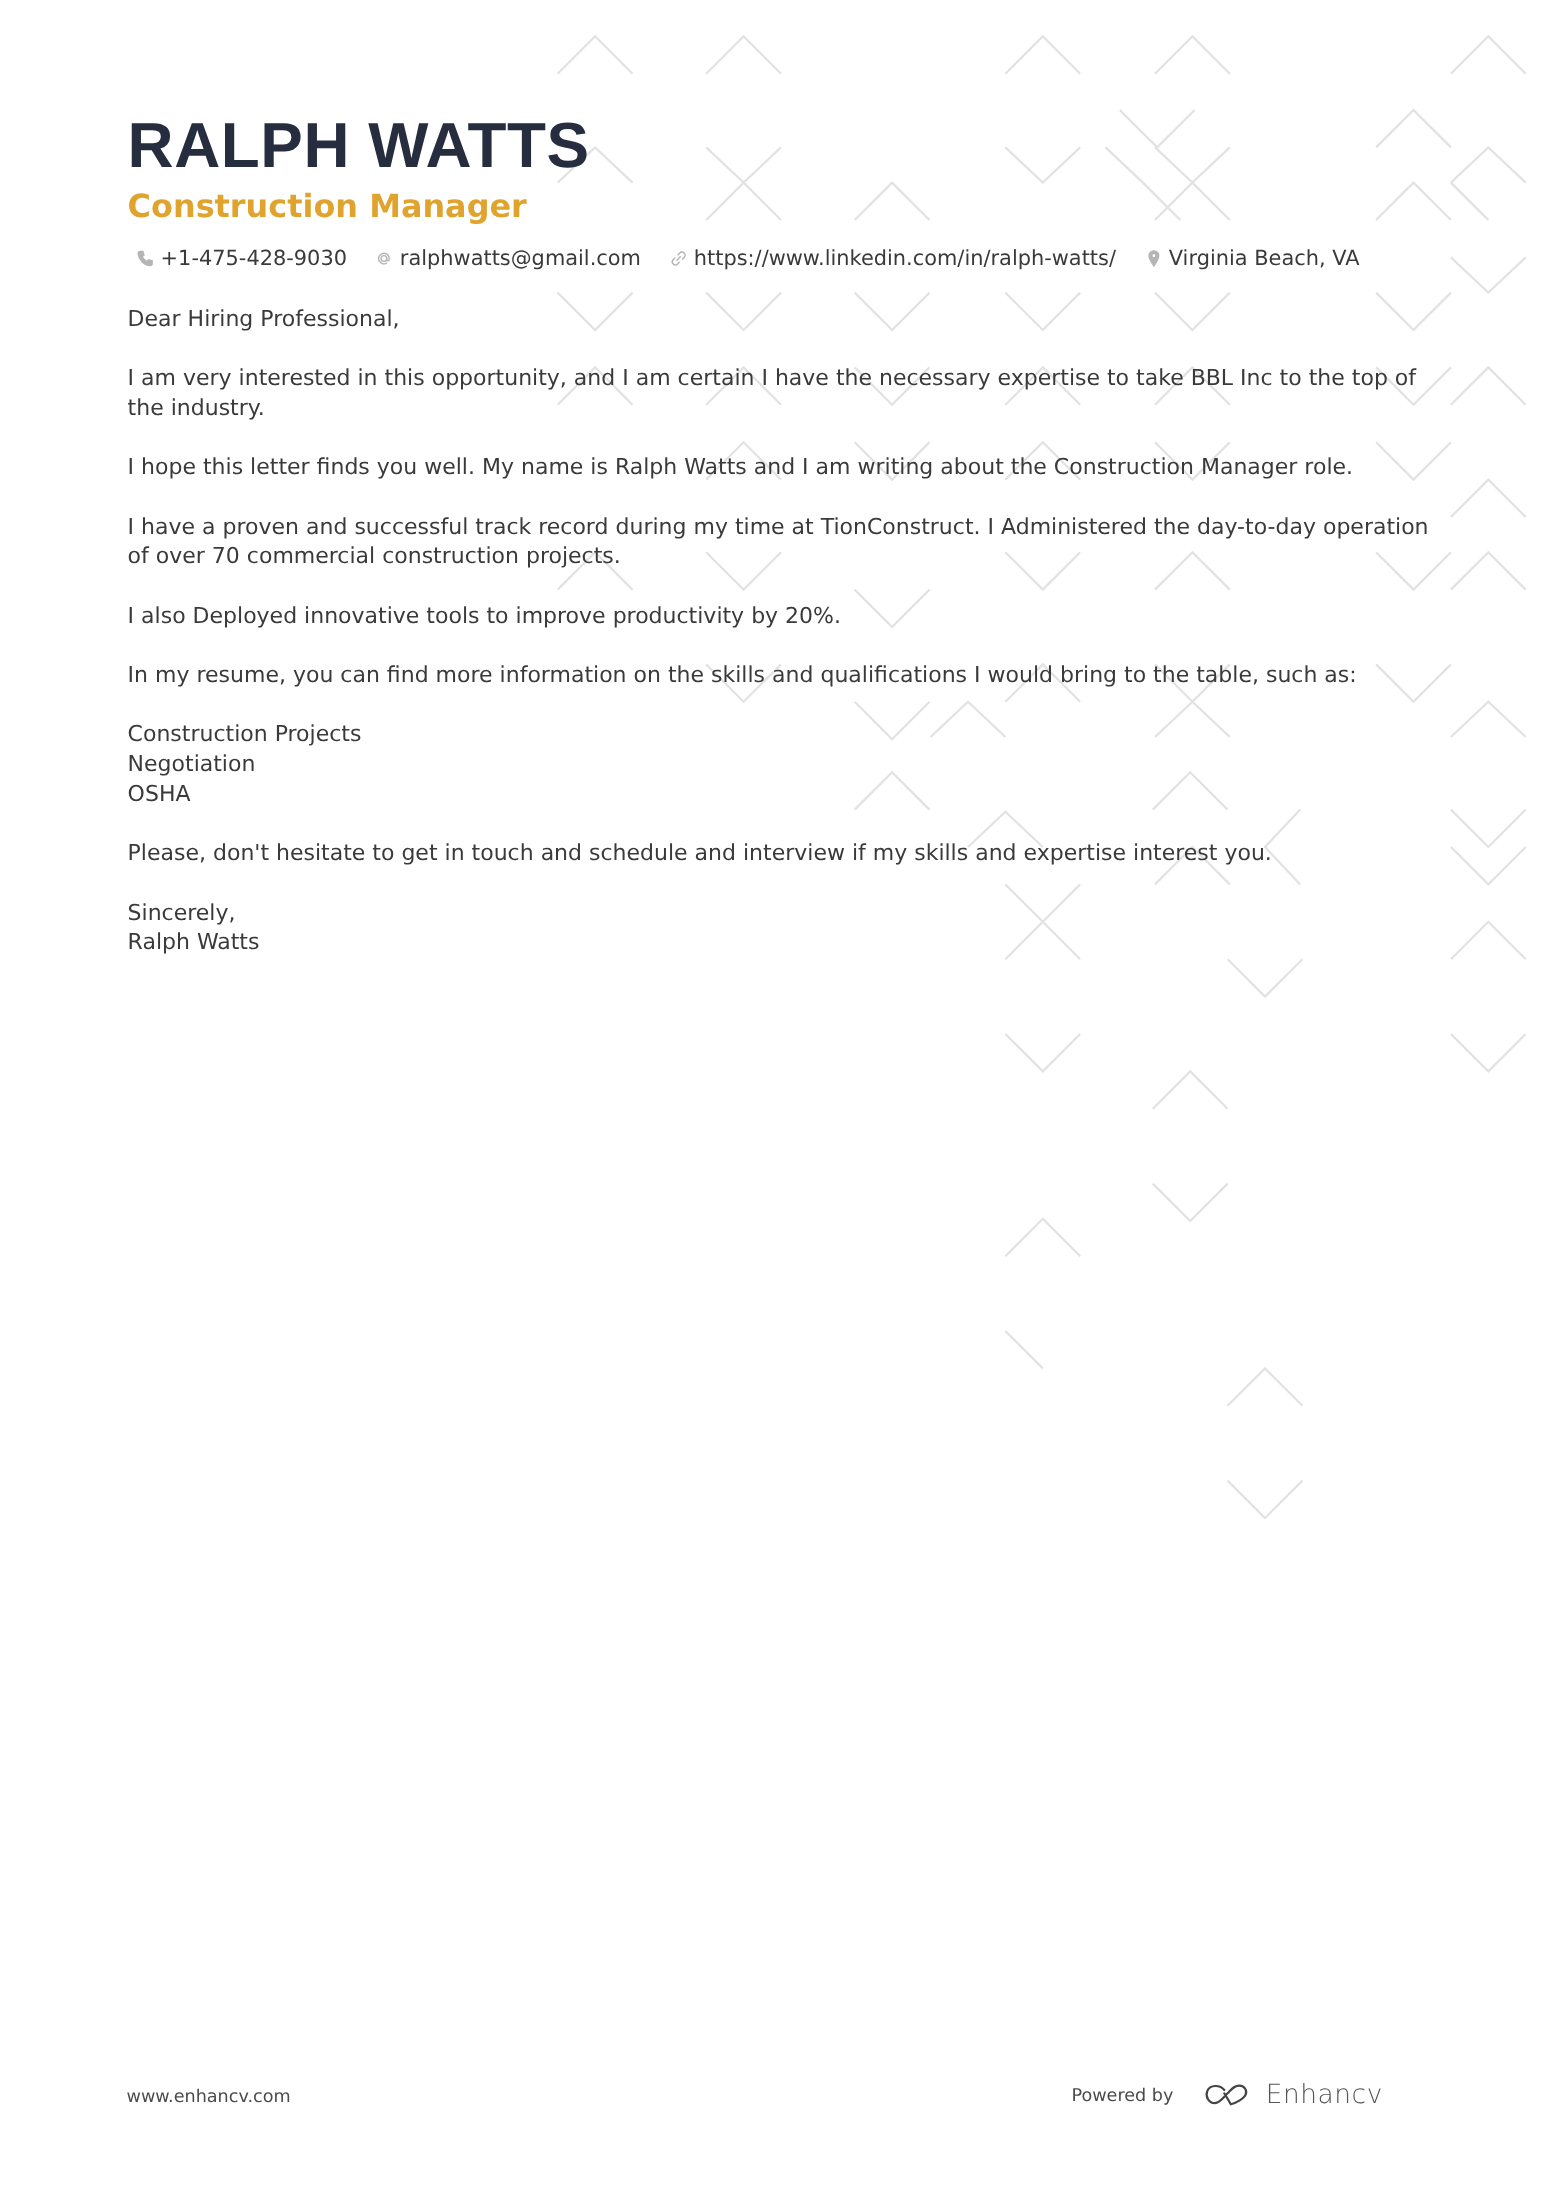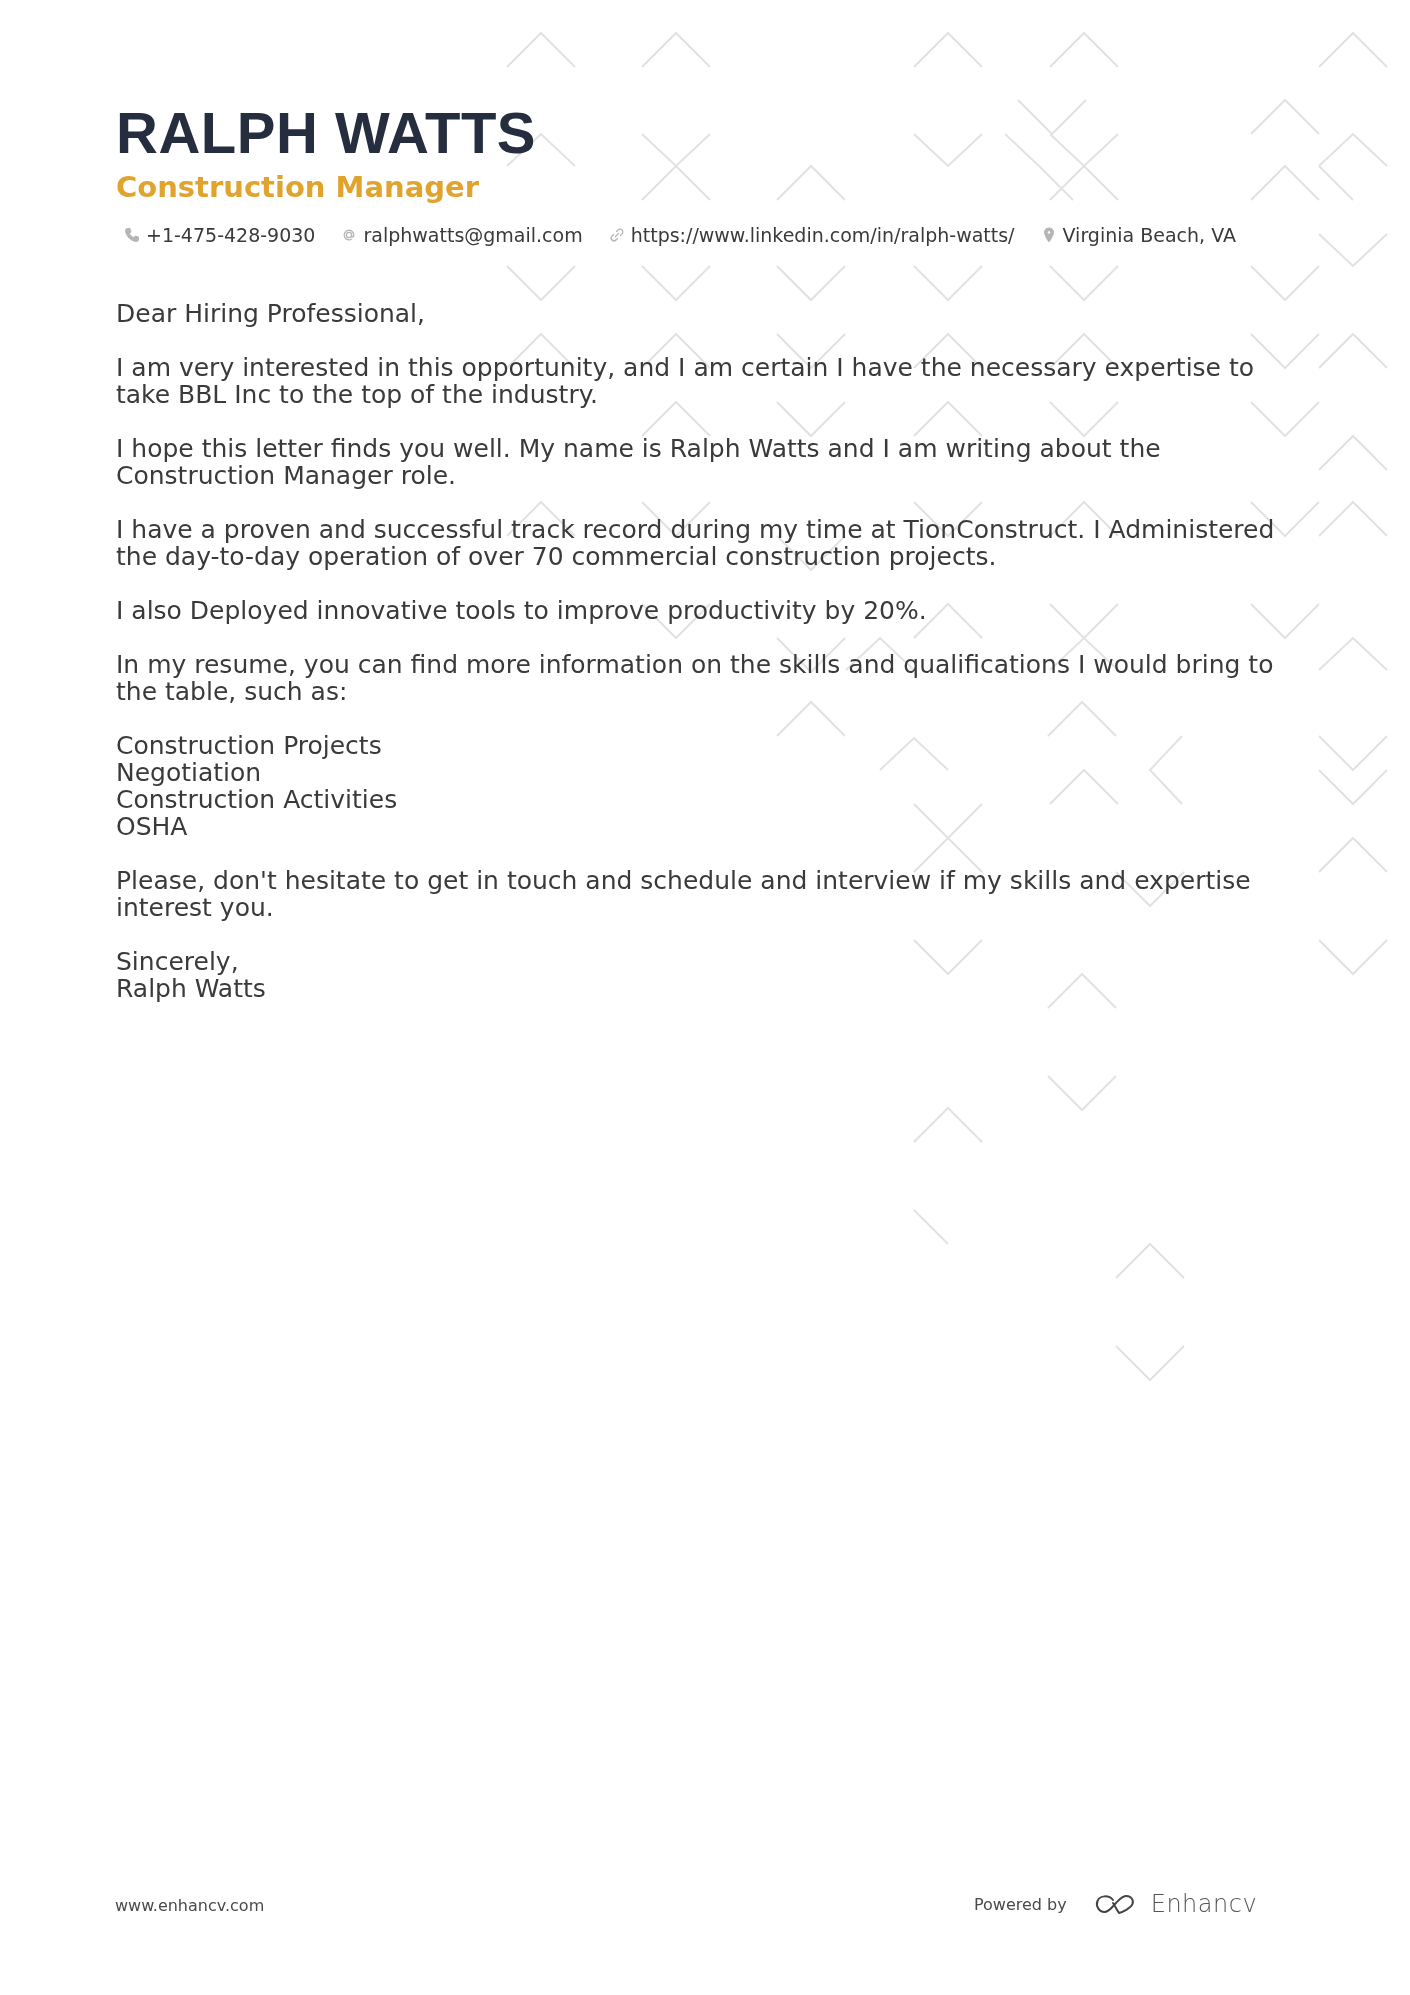--- a/index.html
+++ b/index.html
@@ -11,21 +11,21 @@
   .name { position: absolute; left: 116px; top: 98px; margin: 0;
           font-family: "Liberation Sans", sans-serif; font-weight: 700;
           font-size: 58px; letter-spacing: 0.5px; color: #262d3f; line-height: 70px; }
   .title { position: absolute; left: 116px; top: 167px; margin: 0;
            font-family: "DejaVu Sans", sans-serif; font-size: 29px; color: #e0a42e; line-height: 40px; }
   .contacts { position: absolute; left: 124px; top: 224px; display: flex; align-items: center;
               font-size: 19px; color: #3a3a3a; white-space: nowrap; }
   .contact { display: flex; align-items: center; margin-right: 26px; }
   .contact svg { width: 16px; height: 16px; margin-right: 6px; }
   .contact .ic { fill: #b5b5b5; stroke: #b5b5b5; }
-  .body { position: absolute; left: 116px; top: 300px; width: 1200px; font-size: 25px; line-height: 27px; color: #3a3a3a; }
+  .body { position: absolute; left: 116px; top: 276px; width: 1200px; font-size: 20px; line-height: 27px; color: #3a3a3a; }
   .body p { margin: 0 0 27px 0; }
   .skills { margin: 16px 0 27px 0; padding: 0; list-style: none; }
   .skills li { margin: 0; }
   .closing { margin: 0; }
   .footer-left { position: absolute; left: 115px; top: 1896px; font-size: 16px; color: #4a4a4a; }
   .footer-right { position: absolute; left: 974px; top: 1890px; display: flex; align-items: center; }
   .powered { font-size: 16px; color: #4a4a4a; margin-right: 26px; }
   .logo { display: flex; align-items: center; }
   .logo svg { width: 46px; height: 24px; margin-right: 12px; }
   .logo-text { font-size: 24px; color: #555555; letter-spacing: 0.5px; font-family: "DejaVu Sans", sans-serif; font-weight: 300; }
@@ -157,21 +157,20 @@
   <div class="body">
     <p>Dear Hiring Professional,</p>
     <p>I am very interested in this opportunity, and I am certain I have the necessary expertise to take BBL Inc to the top of the industry.</p>
     <p>I hope this letter finds you well. My name is Ralph Watts and I am writing about the Construction Manager role.</p>
     <p>I have a proven and successful track record during my time at TionConstruct. I Administered the day-to-day operation of over 70 commercial construction projects.</p>
     <p>I also Deployed innovative tools to improve productivity by 20%.</p>
     <p>In my resume, you can find more information on the skills and qualifications I would bring to the table, such as:</p>
     <ul class="skills">
       <li>Construction Projects</li>
       <li>Negotiation</li>
-      <li>Construction Activities</li>
       <li>OSHA</li>
     </ul>
     <p>Please, don't hesitate to get in touch and schedule and interview if my skills and expertise interest you.</p>
     <div class="closing">Sincerely,</div>
     <div class="closing">Ralph Watts</div>
   </div>
 
   <div class="footer-left">www.enhancv.com</div>
 
   <div class="footer-right">

